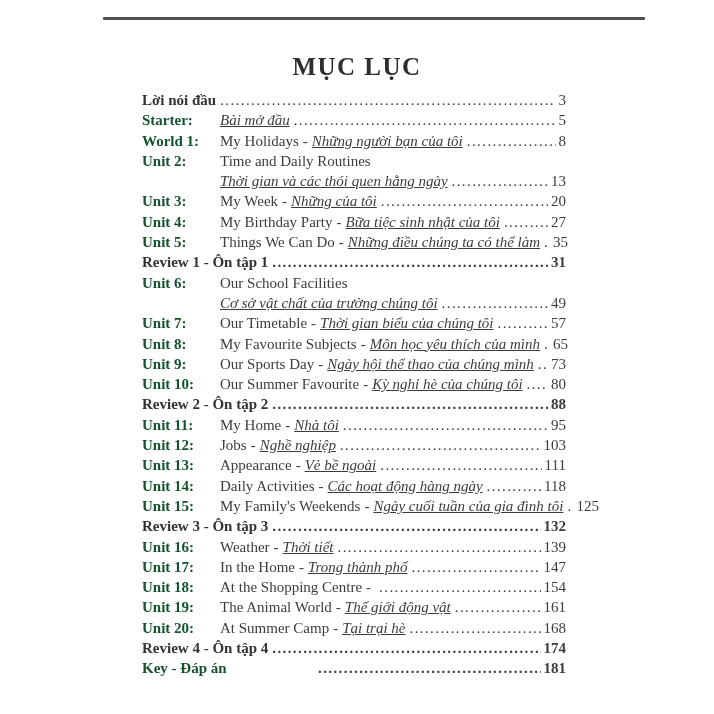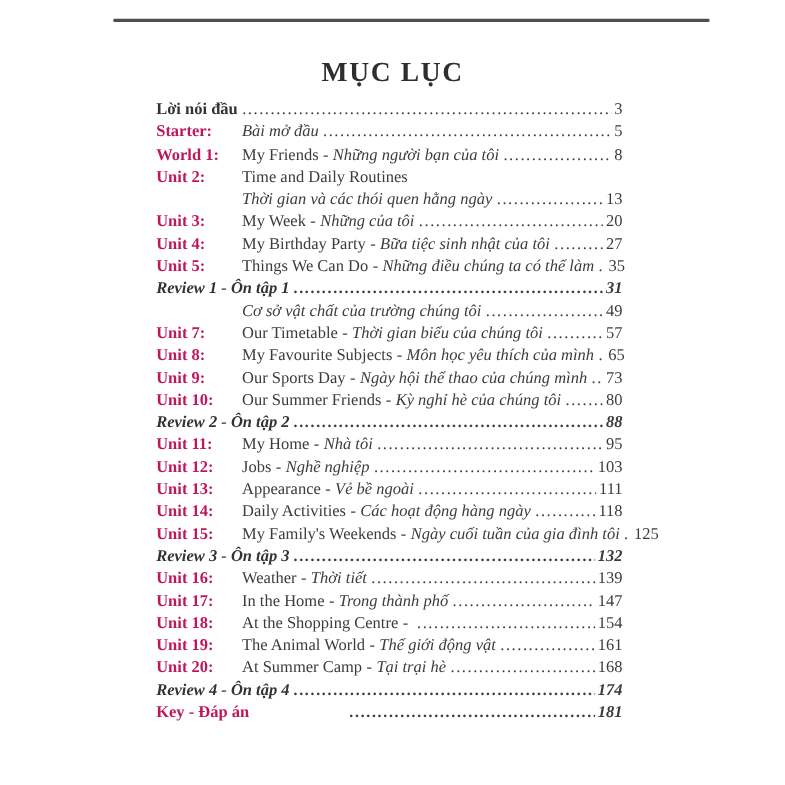--- a/index.html
+++ b/index.html
@@ -31,38 +31,38 @@
   }
   .row{
     display:flex;align-items:baseline;
     height:20.3px;
     white-space:nowrap;
     font-size:15px;
   }
   .label{
     flex:0 0 78px;
     font-weight:bold;
-    color:#be185d;
+    color:#14532d;
   }
   .label.wide{flex:0 0 172px;}
   .content{
     flex:1;display:flex;align-items:center;min-width:0;
   }
   .text-bold{font-weight:bold;color:#333333;}
-  .vi{font-style:italic;}
+  .vi{font-style:italic;text-decoration:underline;}
   .sep{margin:0 4px;}
   .leader{
     flex:1 1 auto;overflow:hidden;
     min-width:6px;margin-left:4px;margin-right:2px;
   }
   .leader::after{
     content:"........................................................................................................................................";
     letter-spacing:1.4px;
   }
-  .bold .leader::after,.bold .pagenum,.bold .text-bold{font-weight:bold;font-style:italic;}
+  .bold .leader::after,.bold .pagenum,.bold .text-bold{font-weight:bold;}
   .pagenum{margin-left:1px;}
 </style>
 </head>
 <body>
 
 <div class="sheet">
   <div class="top-edge"></div>
   <h1 class="toc-title">MỤC LỤC</h1>
   <div class="toc" id="toc-list">
       <div class="row">
@@ -76,21 +76,21 @@
         <span class="label">Starter:</span>
         <span class="content">
           <span class="vi">Bài mở đầu</span>
           <span class="leader"></span>
           <span class="pagenum">5</span>
         </span>
       </div>
       <div class="row">
         <span class="label">World 1:</span>
         <span class="content">
-          <span class="en">My Friends</span>
+          <span class="en">My Holidays</span>
           <span class="sep">-</span>
           <span class="vi">Những người bạn của tôi</span>
           <span class="leader"></span>
           <span class="pagenum">8</span>
         </span>
       </div>
       <div class="row">
         <span class="label">Unit 2:</span>
         <span class="content">
           <span class="en">Time and Daily Routines</span>
@@ -135,20 +135,26 @@
         </span>
       </div>
       <div class="row bold">
         <span class="content">
           <span class="text-bold">Review 1 - Ôn tập 1</span>
           <span class="leader"></span>
           <span class="pagenum">31</span>
         </span>
       </div>
       <div class="row">
+        <span class="label">Unit 6:</span>
+        <span class="content">
+          <span class="en">Our School Facilities</span>
+        </span>
+      </div>
+      <div class="row">
         <span class="label"></span>
         <span class="content">
           <span class="vi">Cơ sở vật chất của trường chúng tôi</span>
           <span class="leader"></span>
           <span class="pagenum">49</span>
         </span>
       </div>
       <div class="row">
         <span class="label">Unit 7:</span>
         <span class="content">
@@ -175,21 +181,21 @@
           <span class="en">Our Sports Day</span>
           <span class="sep">-</span>
           <span class="vi">Ngày hội thể thao của chúng mình</span>
           <span class="leader"></span>
           <span class="pagenum">73</span>
         </span>
       </div>
       <div class="row">
         <span class="label">Unit 10:</span>
         <span class="content">
-          <span class="en">Our Summer Friends</span>
+          <span class="en">Our Summer Favourite</span>
           <span class="sep">-</span>
           <span class="vi">Kỳ nghỉ hè của chúng tôi</span>
           <span class="leader"></span>
           <span class="pagenum">80</span>
         </span>
       </div>
       <div class="row bold">
         <span class="content">
           <span class="text-bold">Review 2 - Ôn tập 2</span>
           <span class="leader"></span>

